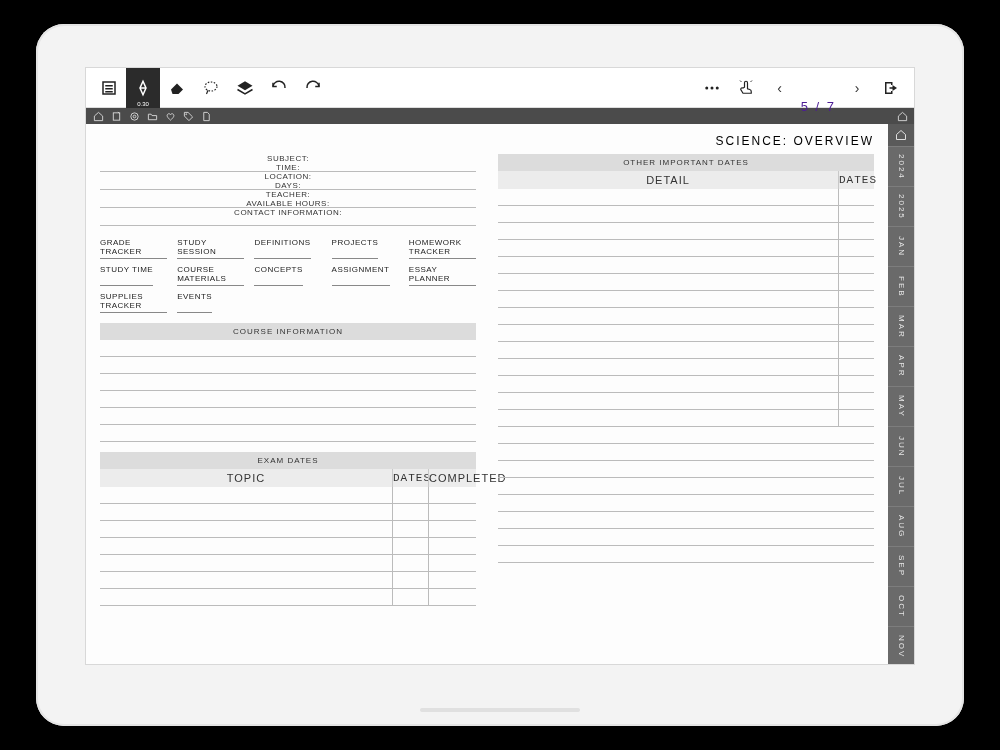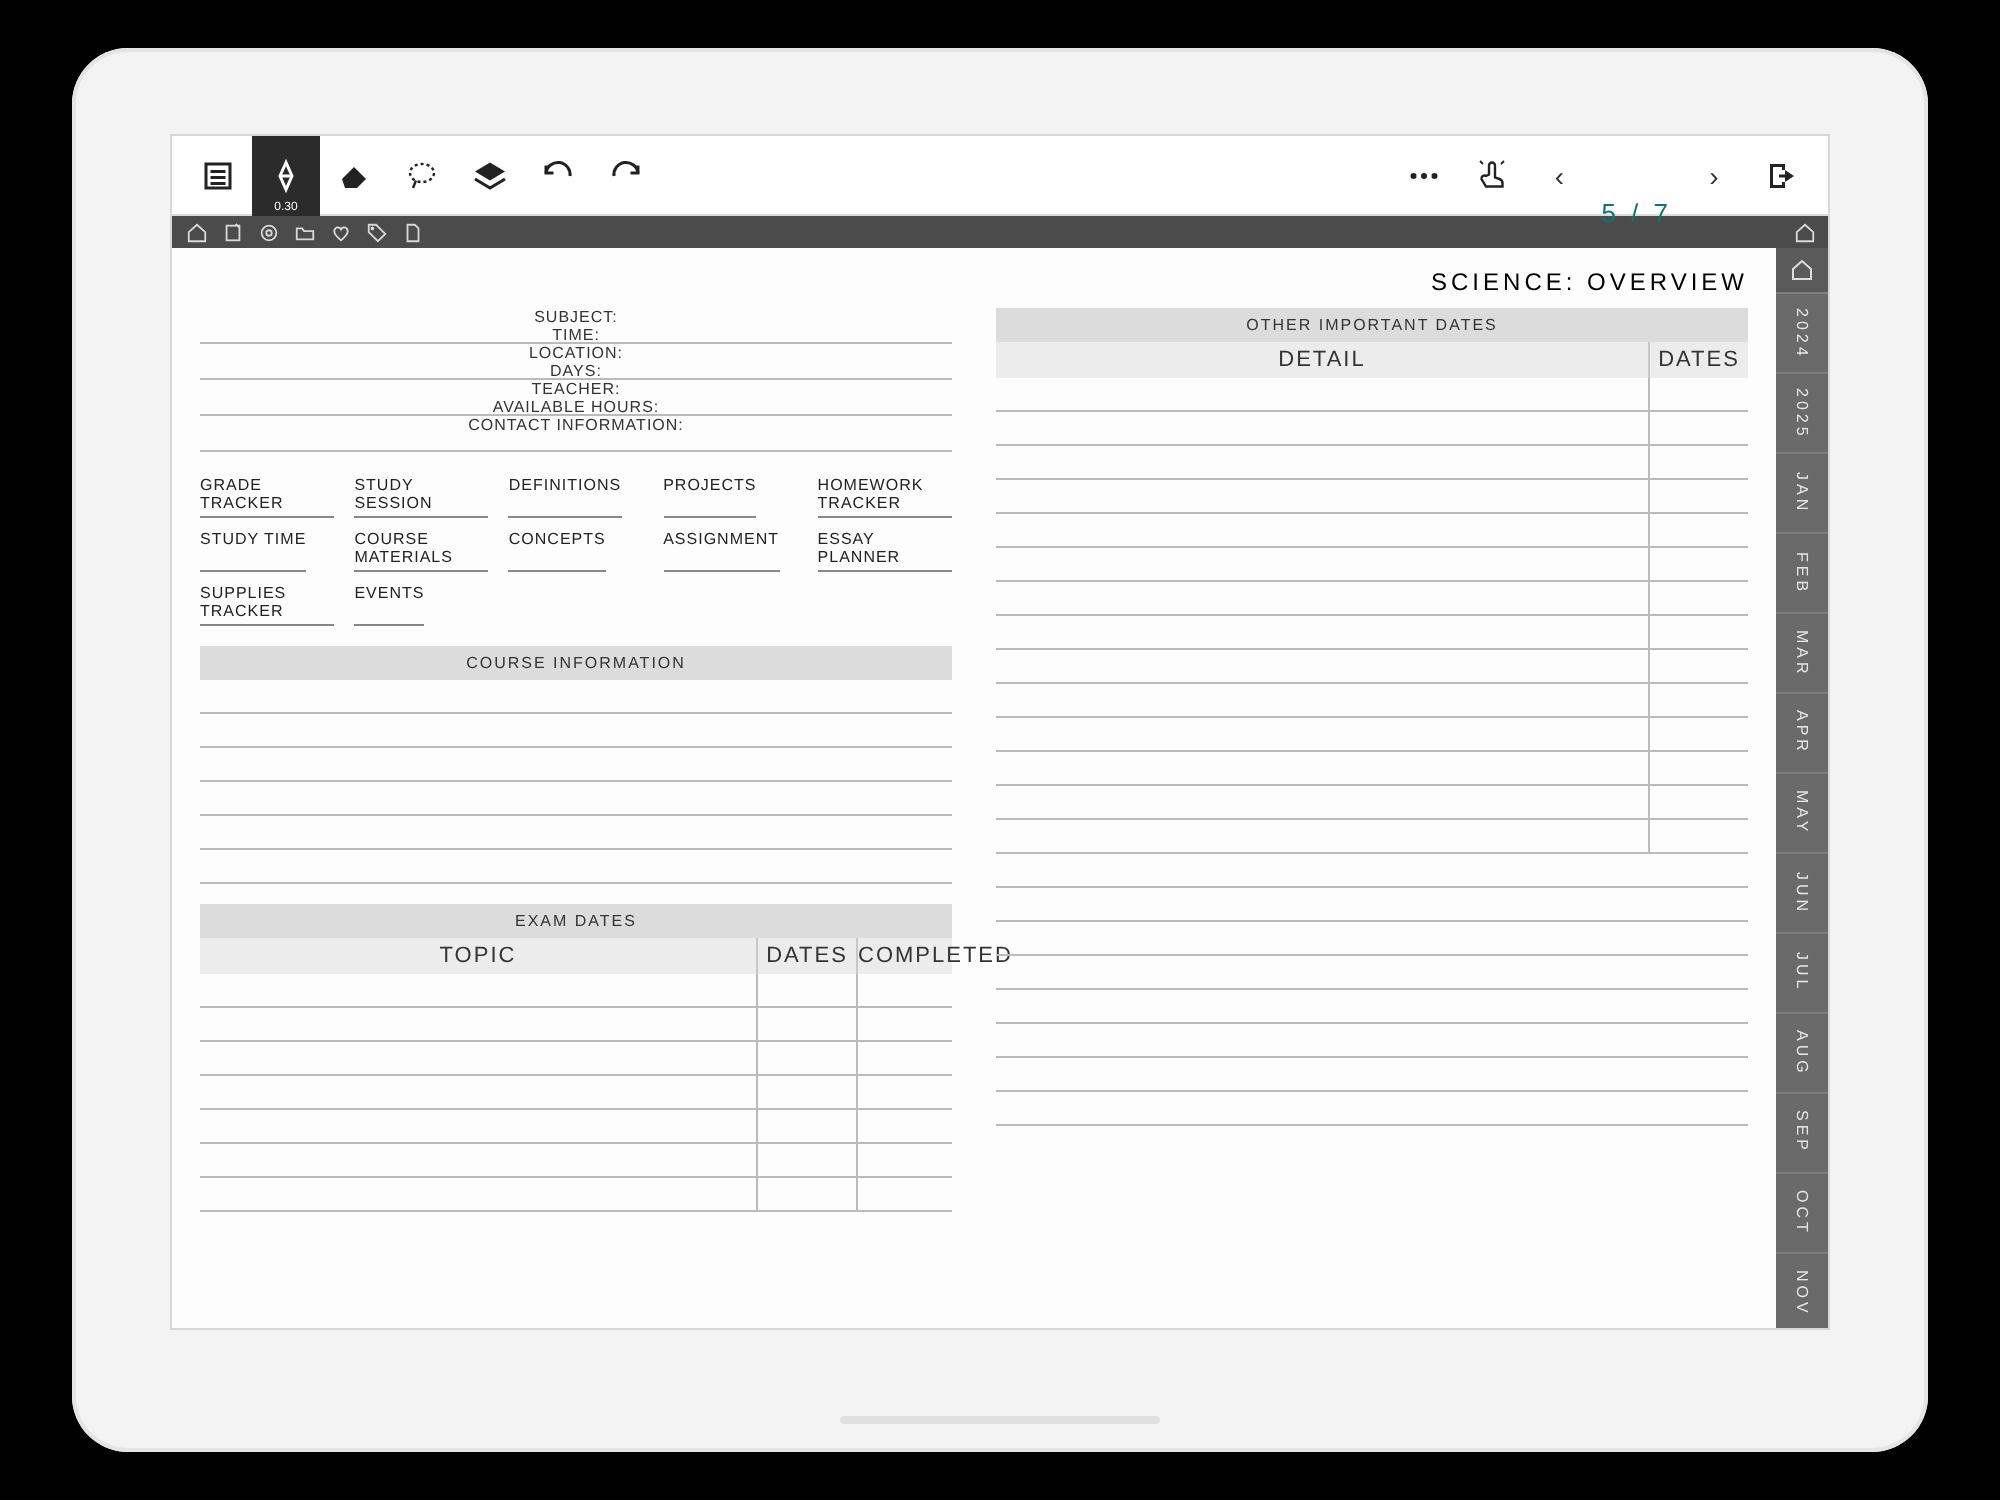--- a/index.html
+++ b/index.html
@@ -39,21 +39,21 @@
     display: flex; align-items: center; justify-content: center;
     position: relative;
   }
   .tb-btn svg, .tb-btn .glyph { width: 18px; height: 18px; }
   .tb-btn.active { background: #2b2b2b; color: #fff; }
   .tb-btn .sub {
     position: absolute; bottom: 1px; left: 0; right: 0;
     font-size: 6px; text-align: center; color: inherit;
   }
   .tb-spacer { flex: 1; }
-  .page-ind { font-size: 13px; letter-spacing: 2px; color: #0f766e; padding: 0 4px; white-space: nowrap; margin-top: 37px; }
+  .page-ind { font-size: 13px; letter-spacing: 2px; color: #4c1d95; padding: 0 4px; white-space: nowrap; margin-top: 37px; }
   .chev { font-size: 14px; color: #333; }
 
   
   .substrip {
     height: 16px;
     background: #4b4b4b;
     display: flex;
     align-items: center;
     gap: 6px;
     padding: 0 6px;
@@ -115,21 +115,21 @@
   }
   .subhead > div { padding: 3px 0; }
   .subhead .bl { border-left: 1px solid #c8c8c8; }
 
   
   .lines { }
   .line { border-bottom: 1px solid #bbb; height: 17px; display:flex; }
   .line .seg { border-left: 1px solid #bbb; }
 
   
-  .w-dates { width: 50px; }
+  .w-dates { width: 36px; font-family: Liberation Mono, monospace; }
   .w-comp  { width: 48px; }
   .w-topic { flex: 1; }
   .w-detail{ flex: 1; }
 
   
   .sidetabs {
     position: absolute;
     top: 56px; right: 0; bottom: 0;
     width: 26px;
     background: #6a6a6a;

